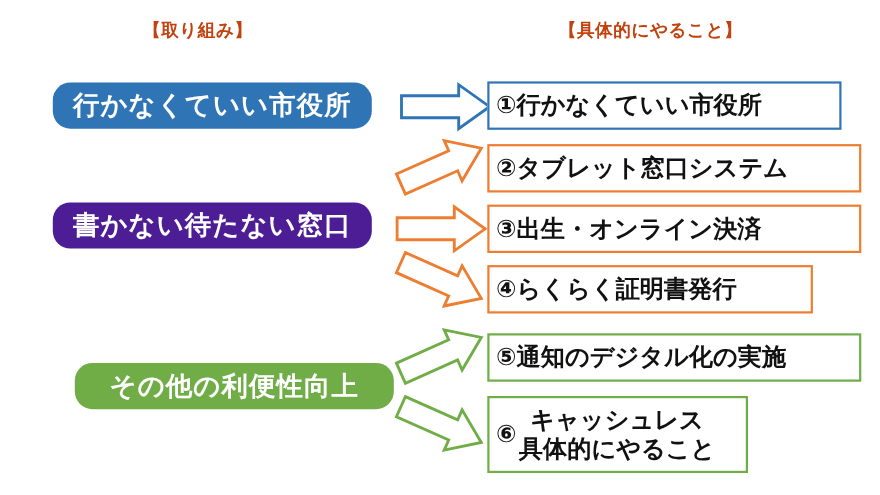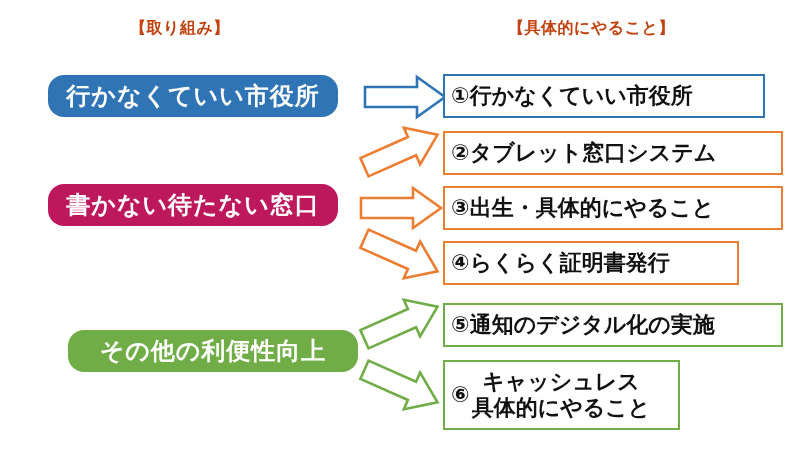--- a/index.html
+++ b/index.html
@@ -114,21 +114,21 @@
 <body style="background: rgb(255, 255, 255);">
 
 <div class="stage">
 
   <div class="col-header" id="header-left">【取り組み】</div>
   <div class="col-header" id="header-right">【具体的にやること】</div>
 
   <div class="pill" id="pill-0" style="background: rgb(47, 117, 181);">
     <span>行かなくていい市役所</span>
   </div>
-  <div class="pill" id="pill-1" style="background: #be185d;">
+  <div class="pill" id="pill-1" style="background: #4c1d95;">
     <span>書かない待たない窓口</span>
   </div>
   <div class="pill" id="pill-2" style="background: rgb(112, 173, 71); margin-left: 20px;">
     <span>その他の利便性向上</span>
   </div>
 
   <div class="arrow" id="arrow-0">
     <svg viewBox="0 0 86 46" preserveAspectRatio="none">
       <polygon points="3,13 55,13 55,3 83,23 55,43 55,33 3,33" fill="#ffffff" stroke="#2F75B5" stroke-width="2.6" stroke-linejoin="miter"></polygon>
     </svg>
@@ -164,21 +164,21 @@
     <span class="label">行かなくていい市役所</span>
   </div>
 
   <div class="item-box" id="item-1" style="border-color: rgb(237, 125, 49);">
     <span class="num">②</span>
     <span class="label">タブレット窓口システム</span>
   </div>
 
   <div class="item-box" id="item-2" style="border-color: rgb(237, 125, 49);">
     <span class="num">③</span>
-    <span class="label">出生・具体的にやること</span>
+    <span class="label">出生・オンライン決済</span>
   </div>
 
   <div class="item-box" id="item-3" style="border-color: rgb(237, 125, 49);">
     <span class="num">④</span>
     <span class="label">らくらく証明書発行</span>
   </div>
 
   <div class="item-box" id="item-4" style="border-color: rgb(112, 173, 71);">
     <span class="num">⑤</span>
     <span class="label">通知のデジタル化の実施</span>

